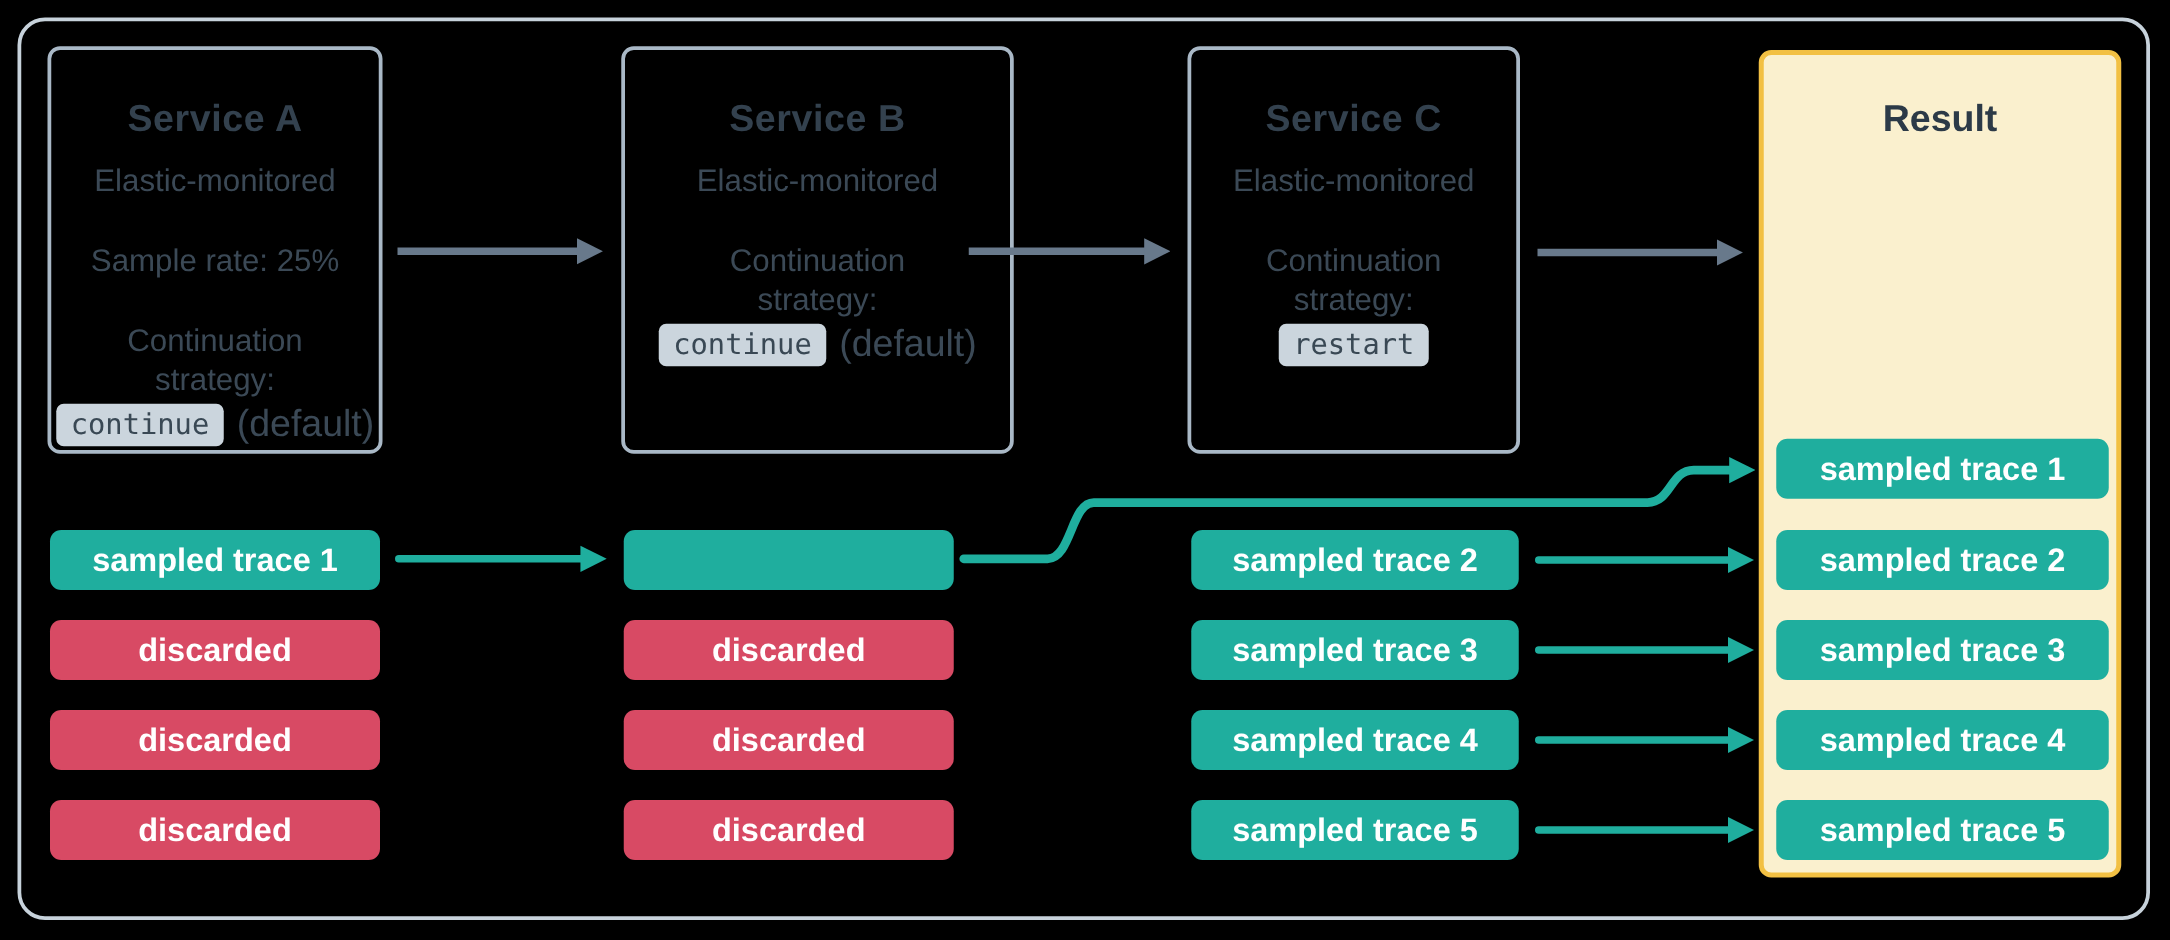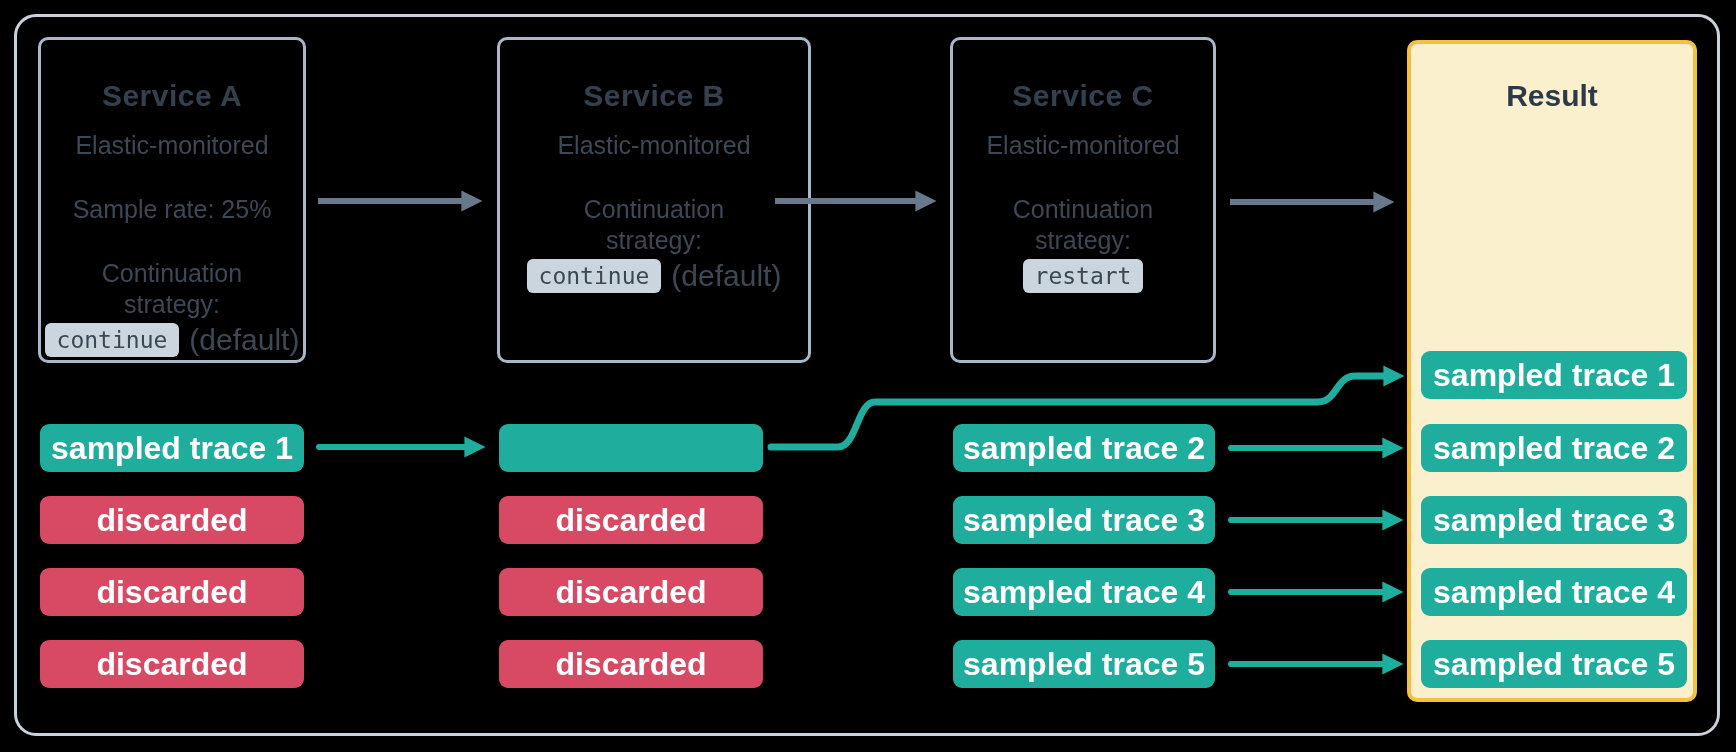--- a/index.html
+++ b/index.html
@@ -54,21 +54,21 @@
   .badge-suffix:empty{display:none;}
   .result-box{
     position:absolute;left:1407px;top:40px;width:290px;height:662px;
     background:var(--result-bg);border:4px solid var(--result-border);border-radius:10px;
     text-align:center;padding-top:34px;
   }
   .result-title{font-size:30px;line-height:36px;font-weight:bold;color:#2C3A47;}
   .pill{
     position:absolute;height:48px;border-radius:9px;
     display:flex;align-items:center;justify-content:center;
-    font-size:32px;font-weight:600;color:var(--pill-text);
+    font-size:26px;font-weight:600;color:var(--pill-text);
   }
   .pill.teal{background:var(--teal);}
   .pill.red{background:var(--red);}
   .col-a{left:40px;width:264px;}
   .col-b{left:499px;width:264px;}
   .col-c{left:953px;width:262px;}
   .row-1{top:424px;}  .row-2{top:496px;}  .row-3{top:568px;}  .row-4{top:640px;}
   .result-pill{left:10px;width:266px;}
   .r-row-0{top:307px;} .r-row-1{top:380px;} .r-row-2{top:452px;} .r-row-3{top:524px;} .r-row-4{top:596px;}
   svg.arrows{position:absolute;left:0;top:0;pointer-events:none;}

